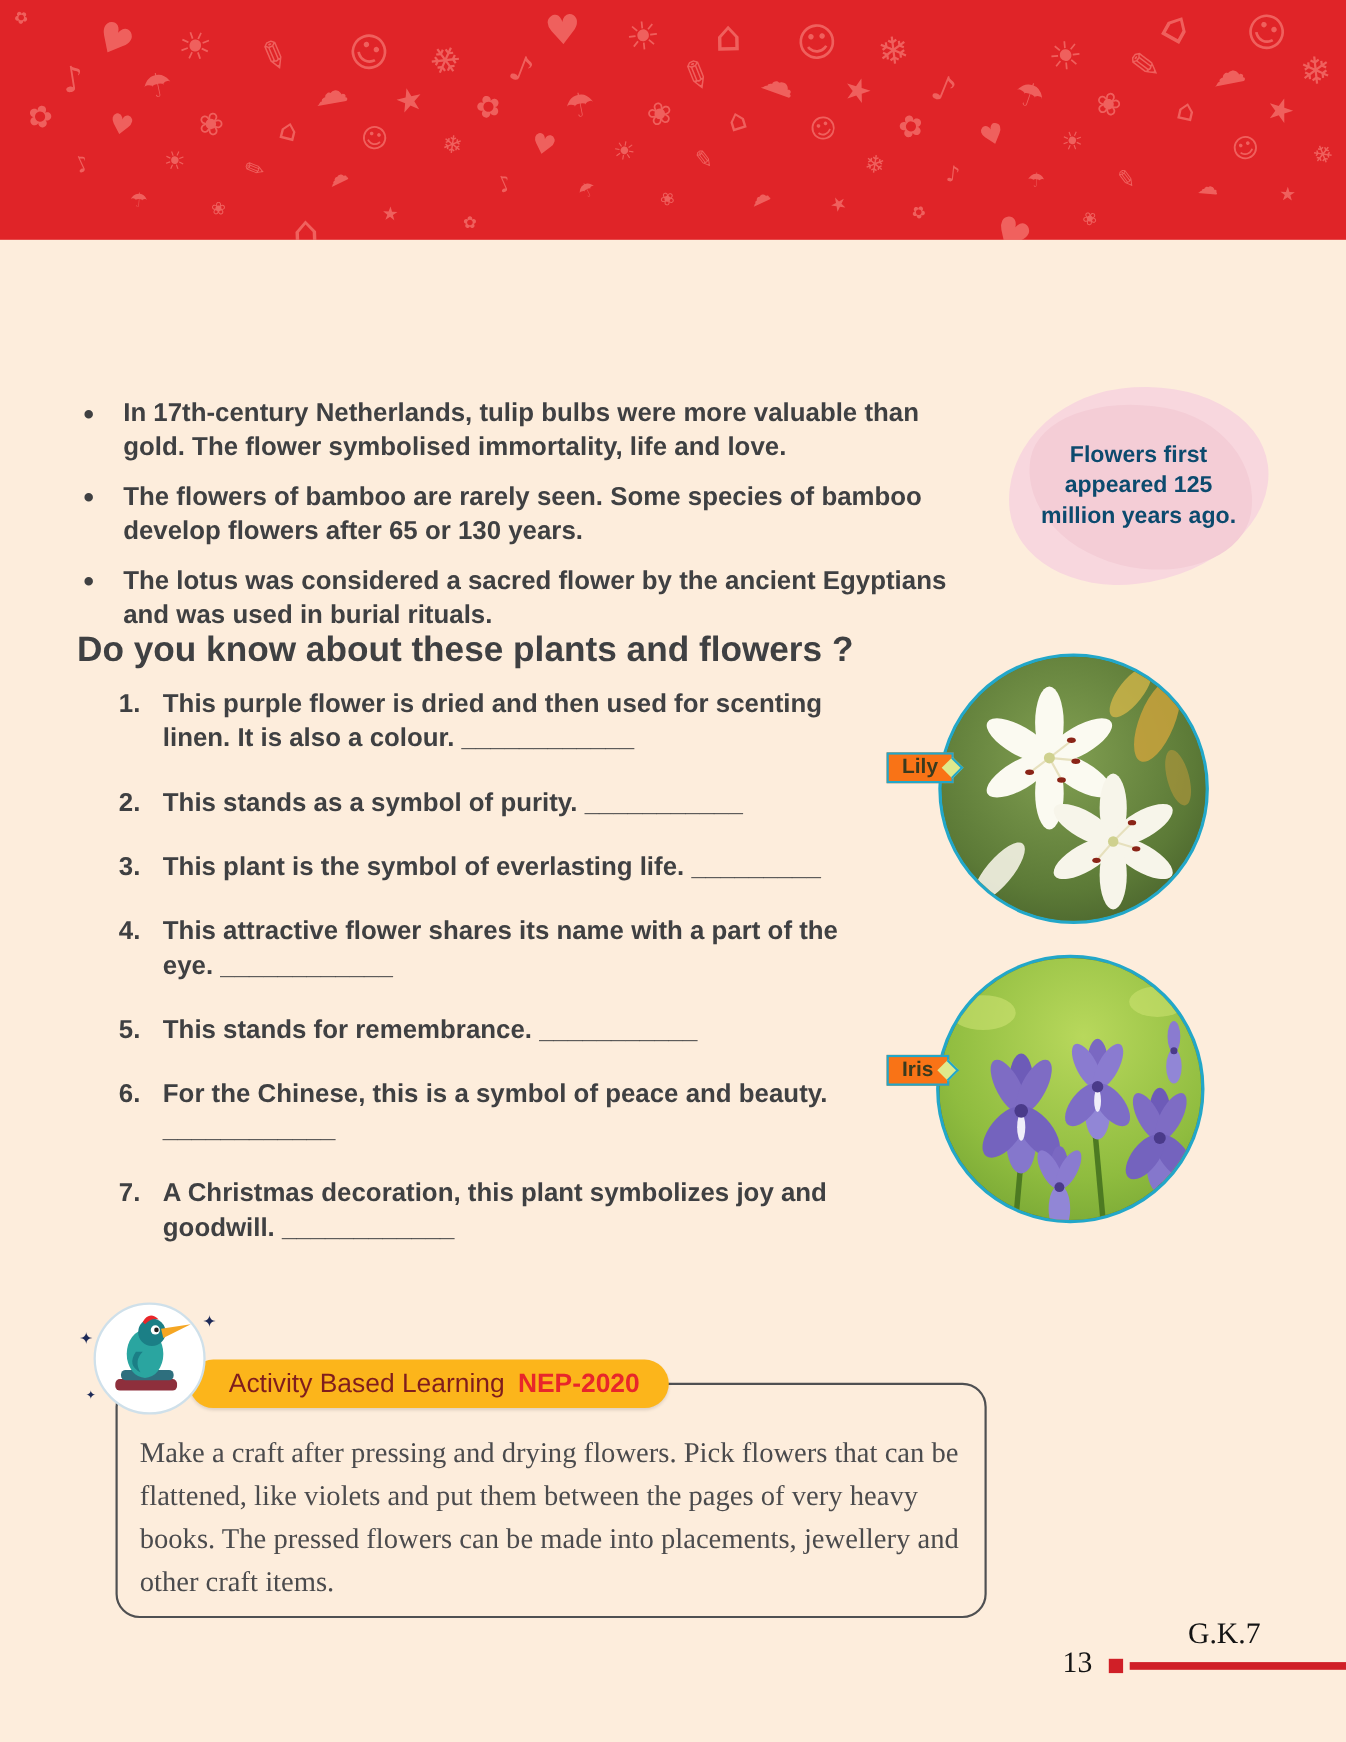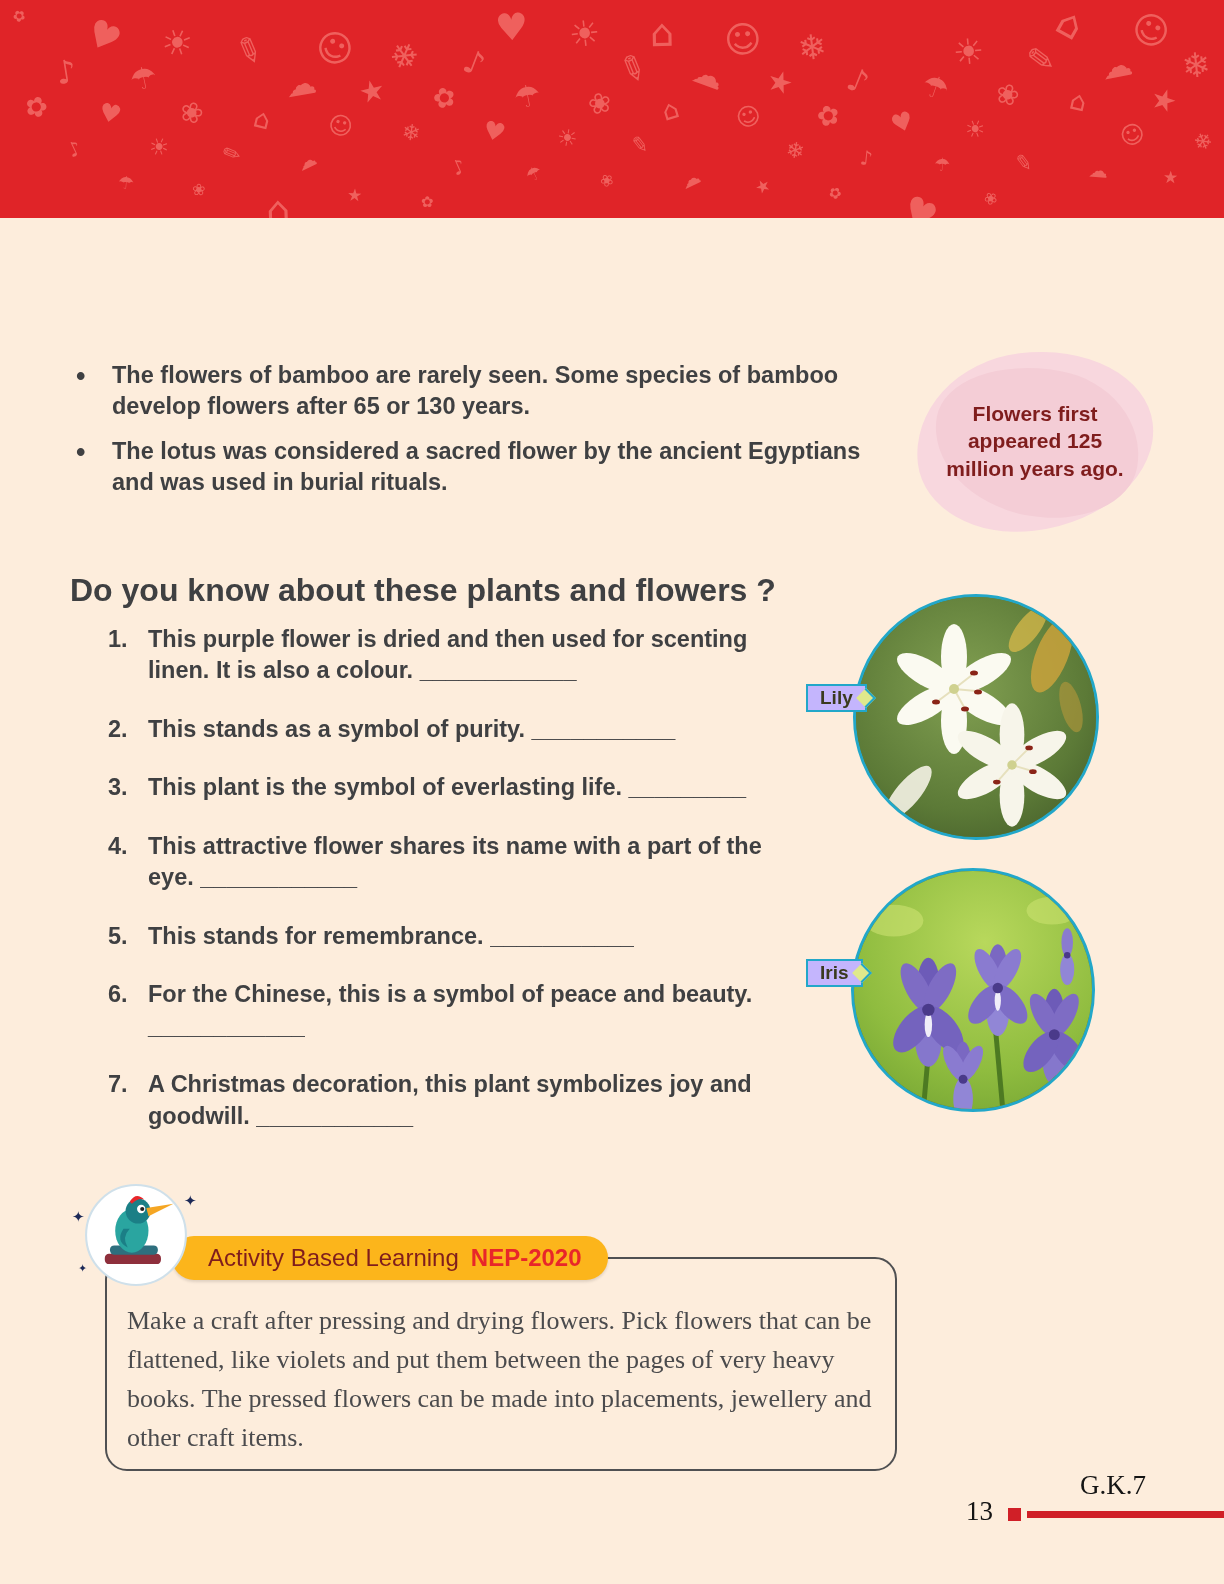--- a/index.html
+++ b/index.html
@@ -24,34 +24,34 @@
     font-size:23.5px; font-weight:bold; color:#3f4042; line-height:1.34; }
   .fact::before { content:"•"; position:absolute; left:6px; top:-2px; font-size:27px; color:#3f4042; }
 
   
   .sidenote { position:absolute; left:916px; top:352px; width:238px; height:178px; }
   .blob { position:absolute; inset:0; background:#f8d7de;
     border-radius:48% 52% 55% 45% / 55% 48% 52% 45%; transform:rotate(-7deg); }
   .blob2 { position:absolute; left:18px; top:16px; right:14px; bottom:14px; background:#f4cdd6;
     border-radius:55% 45% 48% 52% / 45% 55% 45% 55%; transform:rotate(10deg); }
   .sidenote p { position:absolute; inset:0; display:flex; align-items:center; justify-content:center;
-    text-align:center; padding:14px 26px; font-size:21px; font-weight:bold; color:#7f1d1d; line-height:1.3; }
+    text-align:center; padding:14px 26px; font-size:21px; font-weight:bold; color:#0c4a6e; line-height:1.3; }
 
   
   .quiz-heading { position:absolute; left:70px; top:572px; font-size:32px; font-weight:bold; color:#3f4042; }
   .questions { position:absolute; left:108px; top:624px; width:655px; }
   .q { display:flex; margin-bottom:27px; font-size:23.5px; font-weight:bold; color:#3f4042; line-height:1.34; }
   .qn { flex:none; width:40px; }
 
   
   .photo { position:absolute; border-radius:50%; border:3px solid #22a7c9; overflow:hidden; background:#5a7a33; }
   .photo svg { display:block; width:100%; height:100%; }
   .photo-lily { left:853px; top:594px; width:246px; height:246px; }
   .photo-iris { left:851px; top:868px; width:244px; height:244px; }
-  .flower-label { position:absolute; background:#c4b5fd; border:2px solid #22a7c9;
+  .flower-label { position:absolute; background:#f97316; border:2px solid #22a7c9;
     padding:1px 12px; font-size:19px; font-weight:bold; color:#3a3a1e; z-index:4; }
   .flower-label::after { content:""; position:absolute; right:-8px; top:50%; width:12px; height:12px;
     background:#dfe98c; border-top:2px solid #22a7c9; border-right:2px solid #22a7c9;
     transform:translateY(-50%) rotate(45deg); }
   .label-lily { left:806px; top:684px; }
   .label-iris { left:806px; top:959px; }
 
   
   .mascot { position:absolute; left:84px; top:1183px; width:104px; height:104px; z-index:5; }
   .sparkle { position:absolute; color:#1c2957; font-size:15px; z-index:5; font-family:"DejaVu Sans", sans-serif; }
@@ -150,20 +150,21 @@
         <span style="left: 402px; top: 120px; font-size: 22px; transform: rotate(8deg);">❄</span>
         <span style="left: 569px; top: 14px; font-size: 35px; transform: rotate(-6deg);">☀</span>
         <span style="left: 736px; top: 103px; font-size: 24px; transform: rotate(-20deg);">☺</span>
         <span style="left: 903px; top: 192px; font-size: 37px; transform: rotate(27deg);">♥</span>
         <span style="left: 1070px; top: 86px; font-size: 26px; transform: rotate(13deg);">⌂</span>
       </div>
   </header>
 
 
   <ul class="facts">
+    <li class="fact">In 17th-century Netherlands, tulip bulbs were more valuable than gold. The flower symbolised immortality, life and love.</li>
     <li class="fact">The flowers of bamboo are rarely seen. Some species of bamboo develop flowers after 65 or 130 years.</li>
     <li class="fact">The lotus was considered a sacred flower by the ancient Egyptians and was used in burial rituals.</li>
   </ul>
 
   <div class="sidenote">
     <div class="blob"></div>
     <div class="blob2"></div>
     <p>Flowers first appeared 125 million years ago.</p>
   </div>
 

